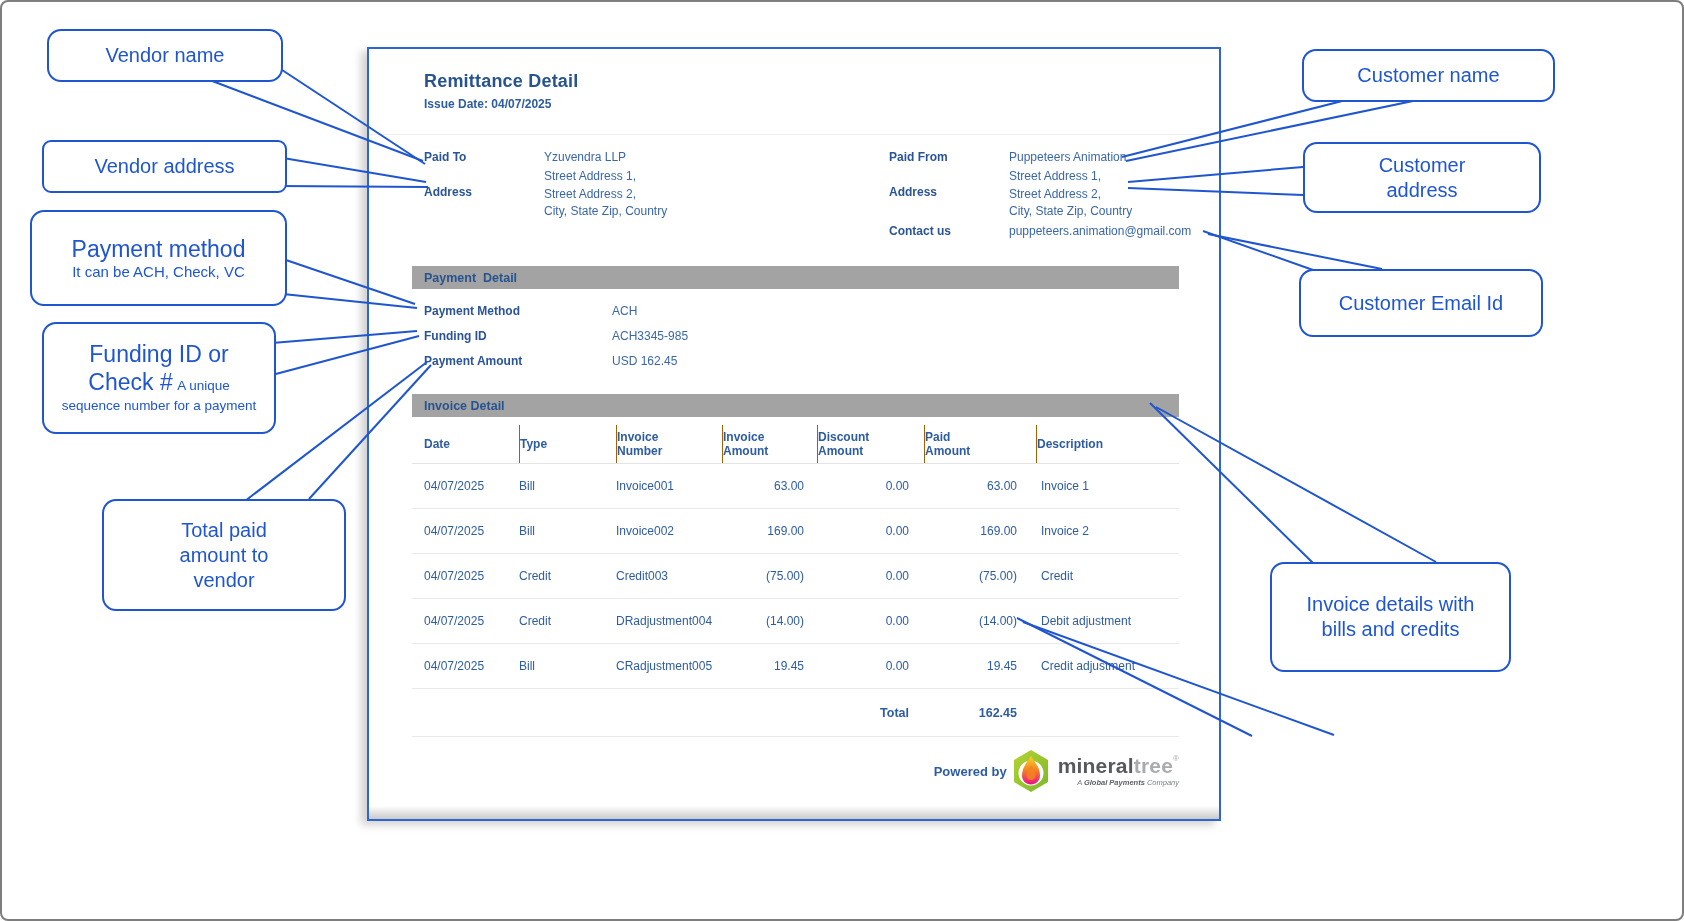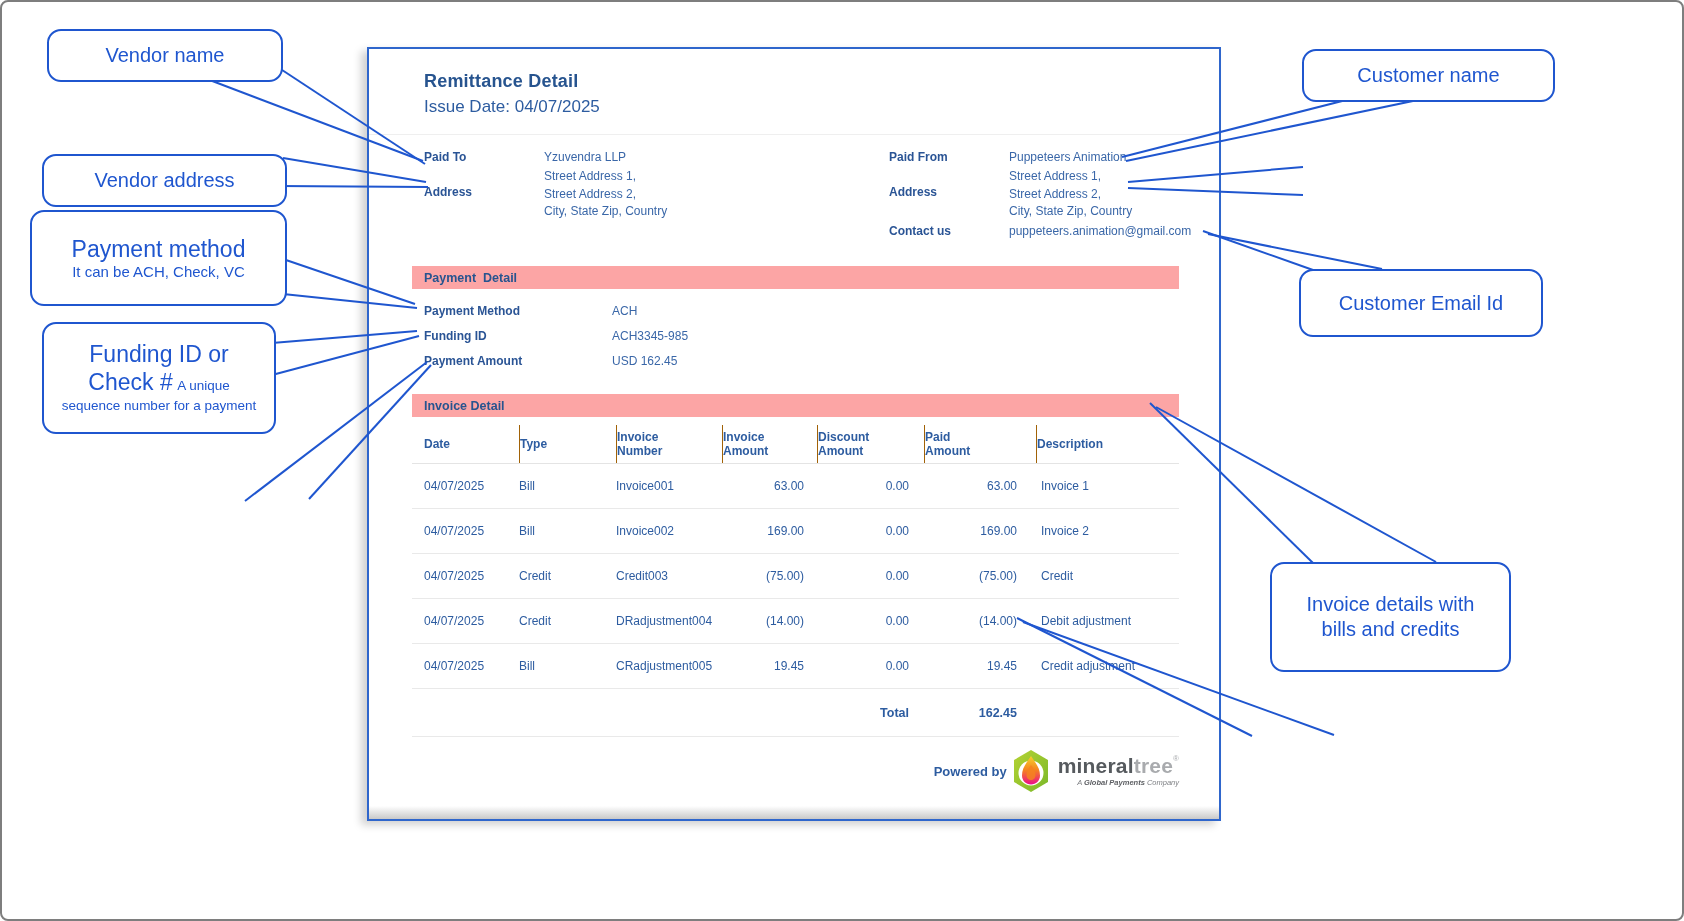--- a/index.html
+++ b/index.html
@@ -2,26 +2,26 @@
 <html><head>
 <meta charset="utf-8">
 <style>
   html,body{margin:0;padding:0;background:#fff;font-family:"Liberation Sans",sans-serif;}
   .canvas{position:relative;width:1680px;height:917px;margin:0;border:2px solid #7e7e7e;border-radius:8px;background:#ffffff;overflow:hidden;}
   .abs{position:absolute;}
 
   
   .doc{position:absolute;left:365px;top:45px;width:850px;height:770px;background:#fff;border:2px solid #2f66cc;box-shadow:-6px 4px 8px rgba(0,0,0,.18);z-index:1;}
   .doc-title{font-size:18px;font-weight:700;color:#27548f;letter-spacing:.2px;}
-  .issue-date{font-size:17px;font-weight:400;color:#2d5ca0;}
+  .issue-date{font-size:12px;font-weight:700;color:#2d5ca0;}
   .hline{position:absolute;left:0;width:100%;border-top:1px solid #efefef;}
   .lbl{font-size:12px;font-weight:700;color:#2a5495;}
   .val{font-size:12px;color:#3a67a8;}
   .addr-lines div{height:17.5px;line-height:17.5px;}
-  .section-bar{position:absolute;left:43px;width:767px;height:23px;background:#fca5a5;display:flex;align-items:center;}
+  .section-bar{position:absolute;left:43px;width:767px;height:23px;background:#a3a3a3;display:flex;align-items:center;}
   .section-title{font-size:12.5px;font-weight:700;color:#27548f;margin-left:12px;white-space:pre;}
 
   
   .table{position:absolute;left:43px;top:376px;width:767px;color:#2d5ca0;}
   .trow{display:grid;grid-template-columns:107px 97px 106px 95px 107px 112px 143px;align-items:center;}
   .thead{height:38px;border-bottom:1px solid #e4e4e4;}
   .thead .tc{font-weight:700;white-space:pre-line;line-height:14px;font-size:12px;align-self:center;}
   .thead .tc + .tc{border-left:1px solid #a16207;height:100%;display:flex;align-items:center;}
   .tbody-row{height:44px;border-bottom:1px solid #e9e9e9;font-size:12px;}
   .tc{padding:0;}
@@ -244,41 +244,47 @@
     <g>
         <line x1="1250" y1="734" x2="1015" y2="616"></line>
         <line x1="1332" y1="733" x2="1021" y2="620"></line>
       </g>
   </svg>
 
   <div class="callout" style="left:45px;top:27px;width:232px;height:49px;">
     <div class="co-main">Vendor name</div>
   </div>
 
-  <div class="callout" style="left:40px;top:152px;width:241px;height:49px;">
+  <div class="callout" style="left:40px;top:138px;width:241px;height:49px;border-radius:9px;">
     <div class="co-main">Vendor address</div>
   </div>
 
   <div class="callout" style="left:28px;top:208px;width:253px;height:92px;flex-direction:column;">
     <div class="co-big">Payment method</div>
     <div class="co-sub">It can be ACH, Check, VC</div>
   </div>
 
   <div class="callout" style="left:40px;top:320px;width:230px;height:108px;">
     <div style="max-width:200px;">
       <span class="co-big">Funding ID or Check #</span>
       <span class="co-sub-sm">A unique sequence number for a payment</span>
     </div>
   </div>
 
+  <div class="callout" style="left:100px;top:497px;width:240px;height:108px;">
+    <div class="co-main" style="max-width:120px;">Total paid amount to vendor</div>
+  </div>
 
   <div class="callout" style="left:1300px;top:47px;width:249px;height:49px;">
     <div class="co-main">Customer name</div>
   </div>
 
+  <div class="callout" style="left:1301px;top:140px;width:234px;height:67px;">
+    <div class="co-main" style="max-width:130px;">Customer address</div>
+  </div>
 
   <div class="callout" style="left:1297px;top:267px;width:240px;height:64px;">
     <div class="co-main" style="max-width:190px;">Customer Email Id</div>
   </div>
 
   <div class="callout" style="left:1268px;top:560px;width:237px;height:106px;">
     <div class="co-main" style="max-width:170px;">Invoice details with bills and credits</div>
   </div>
 
 

